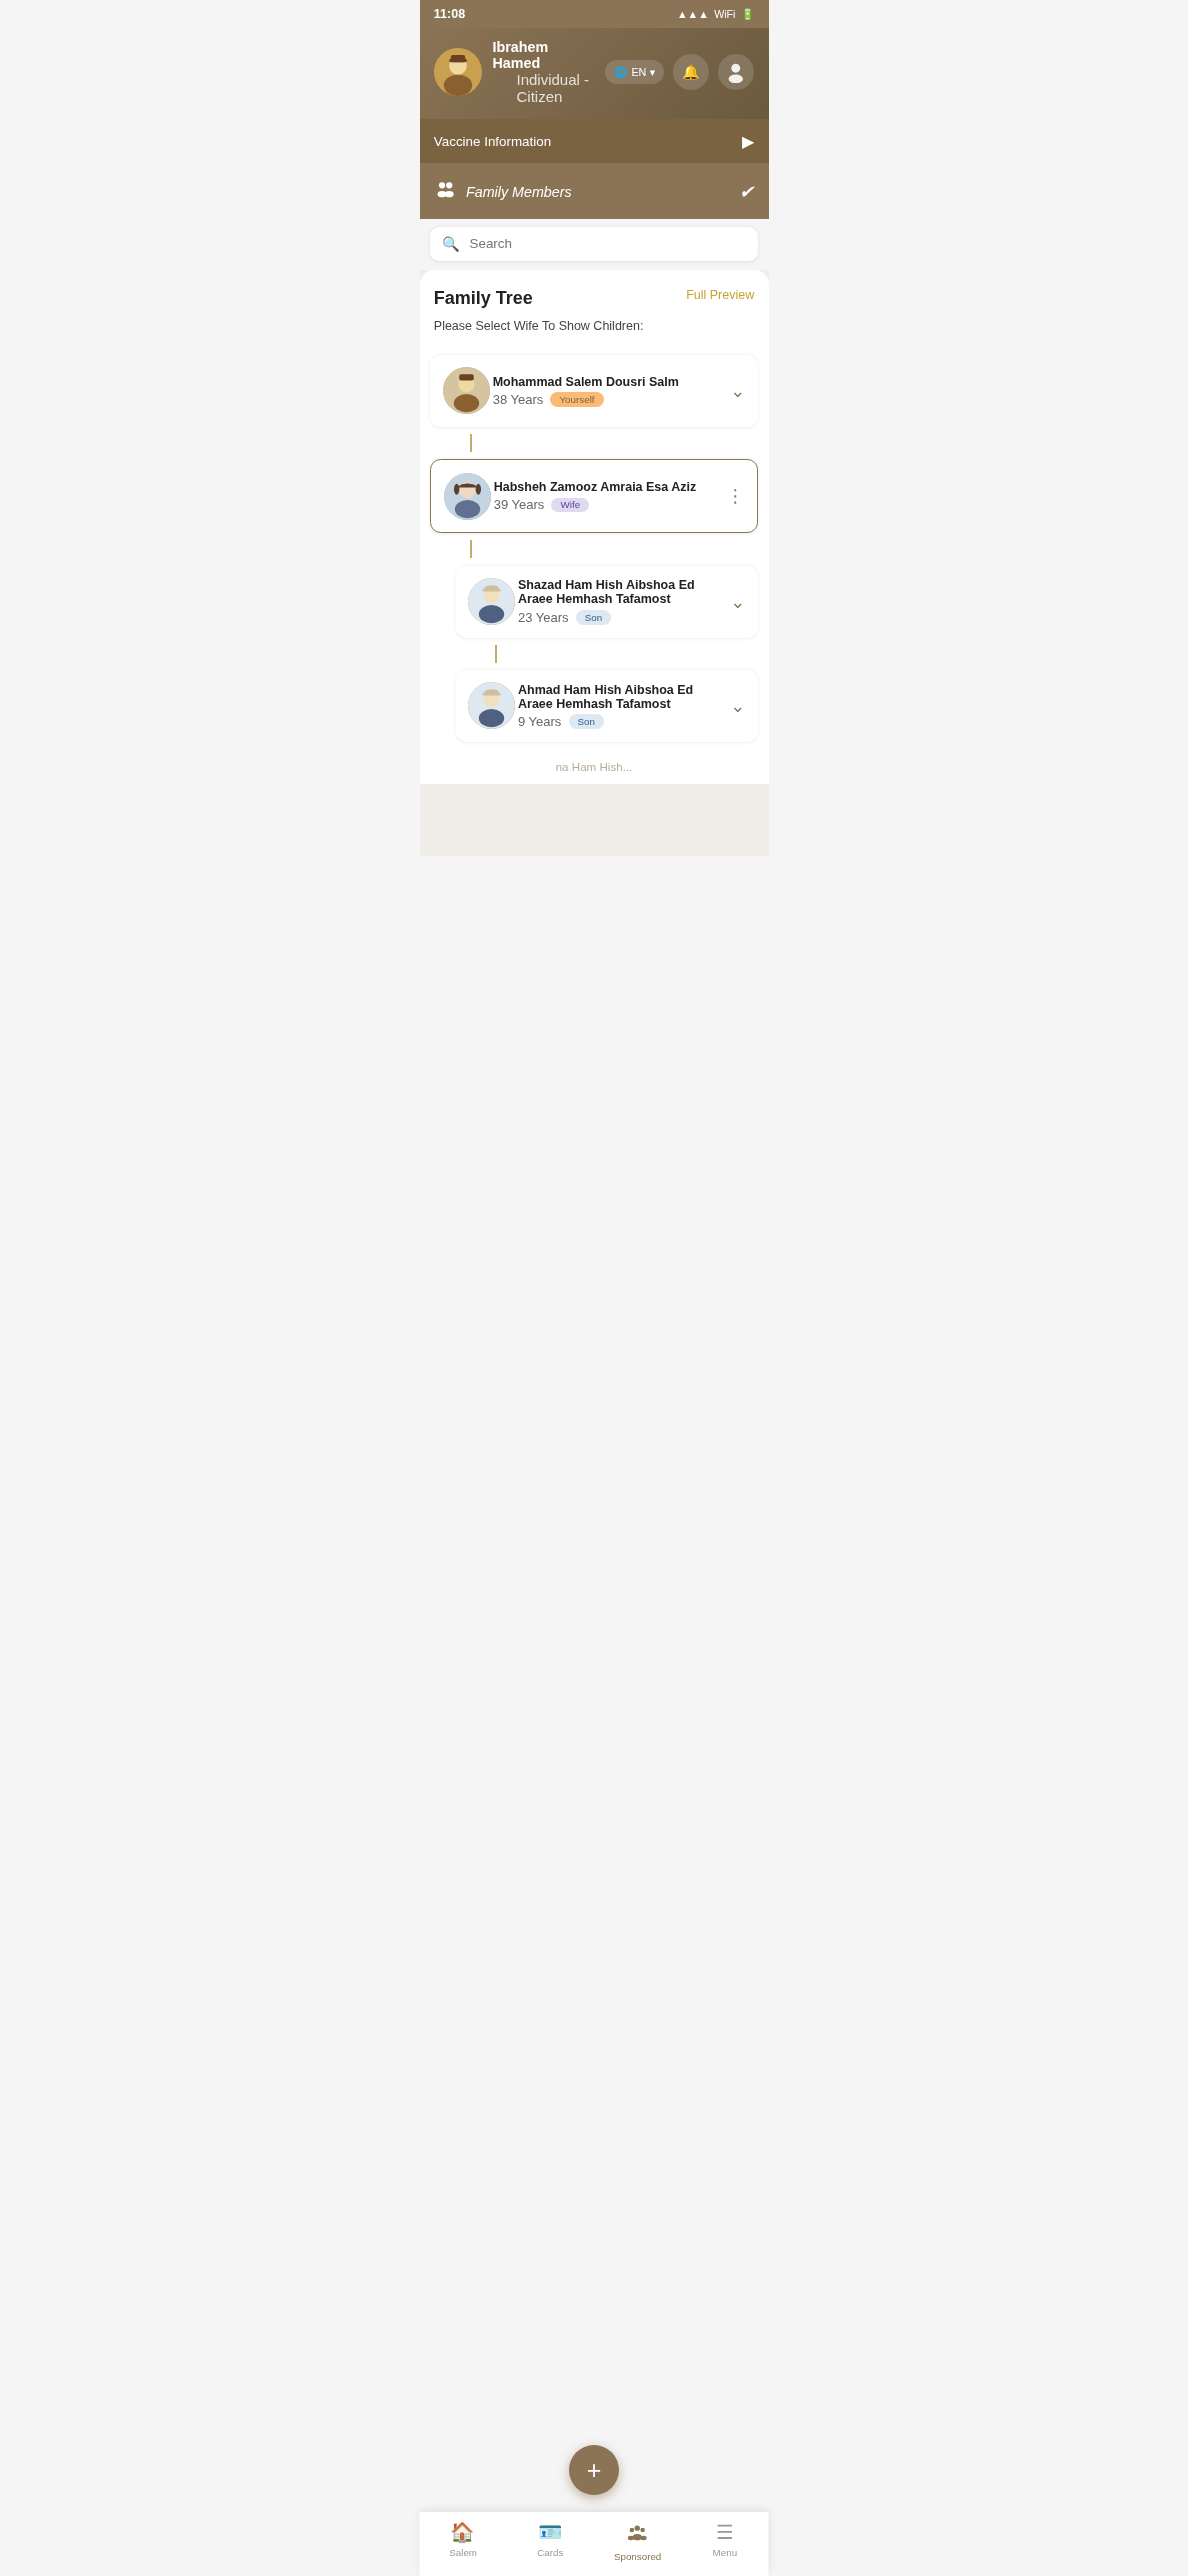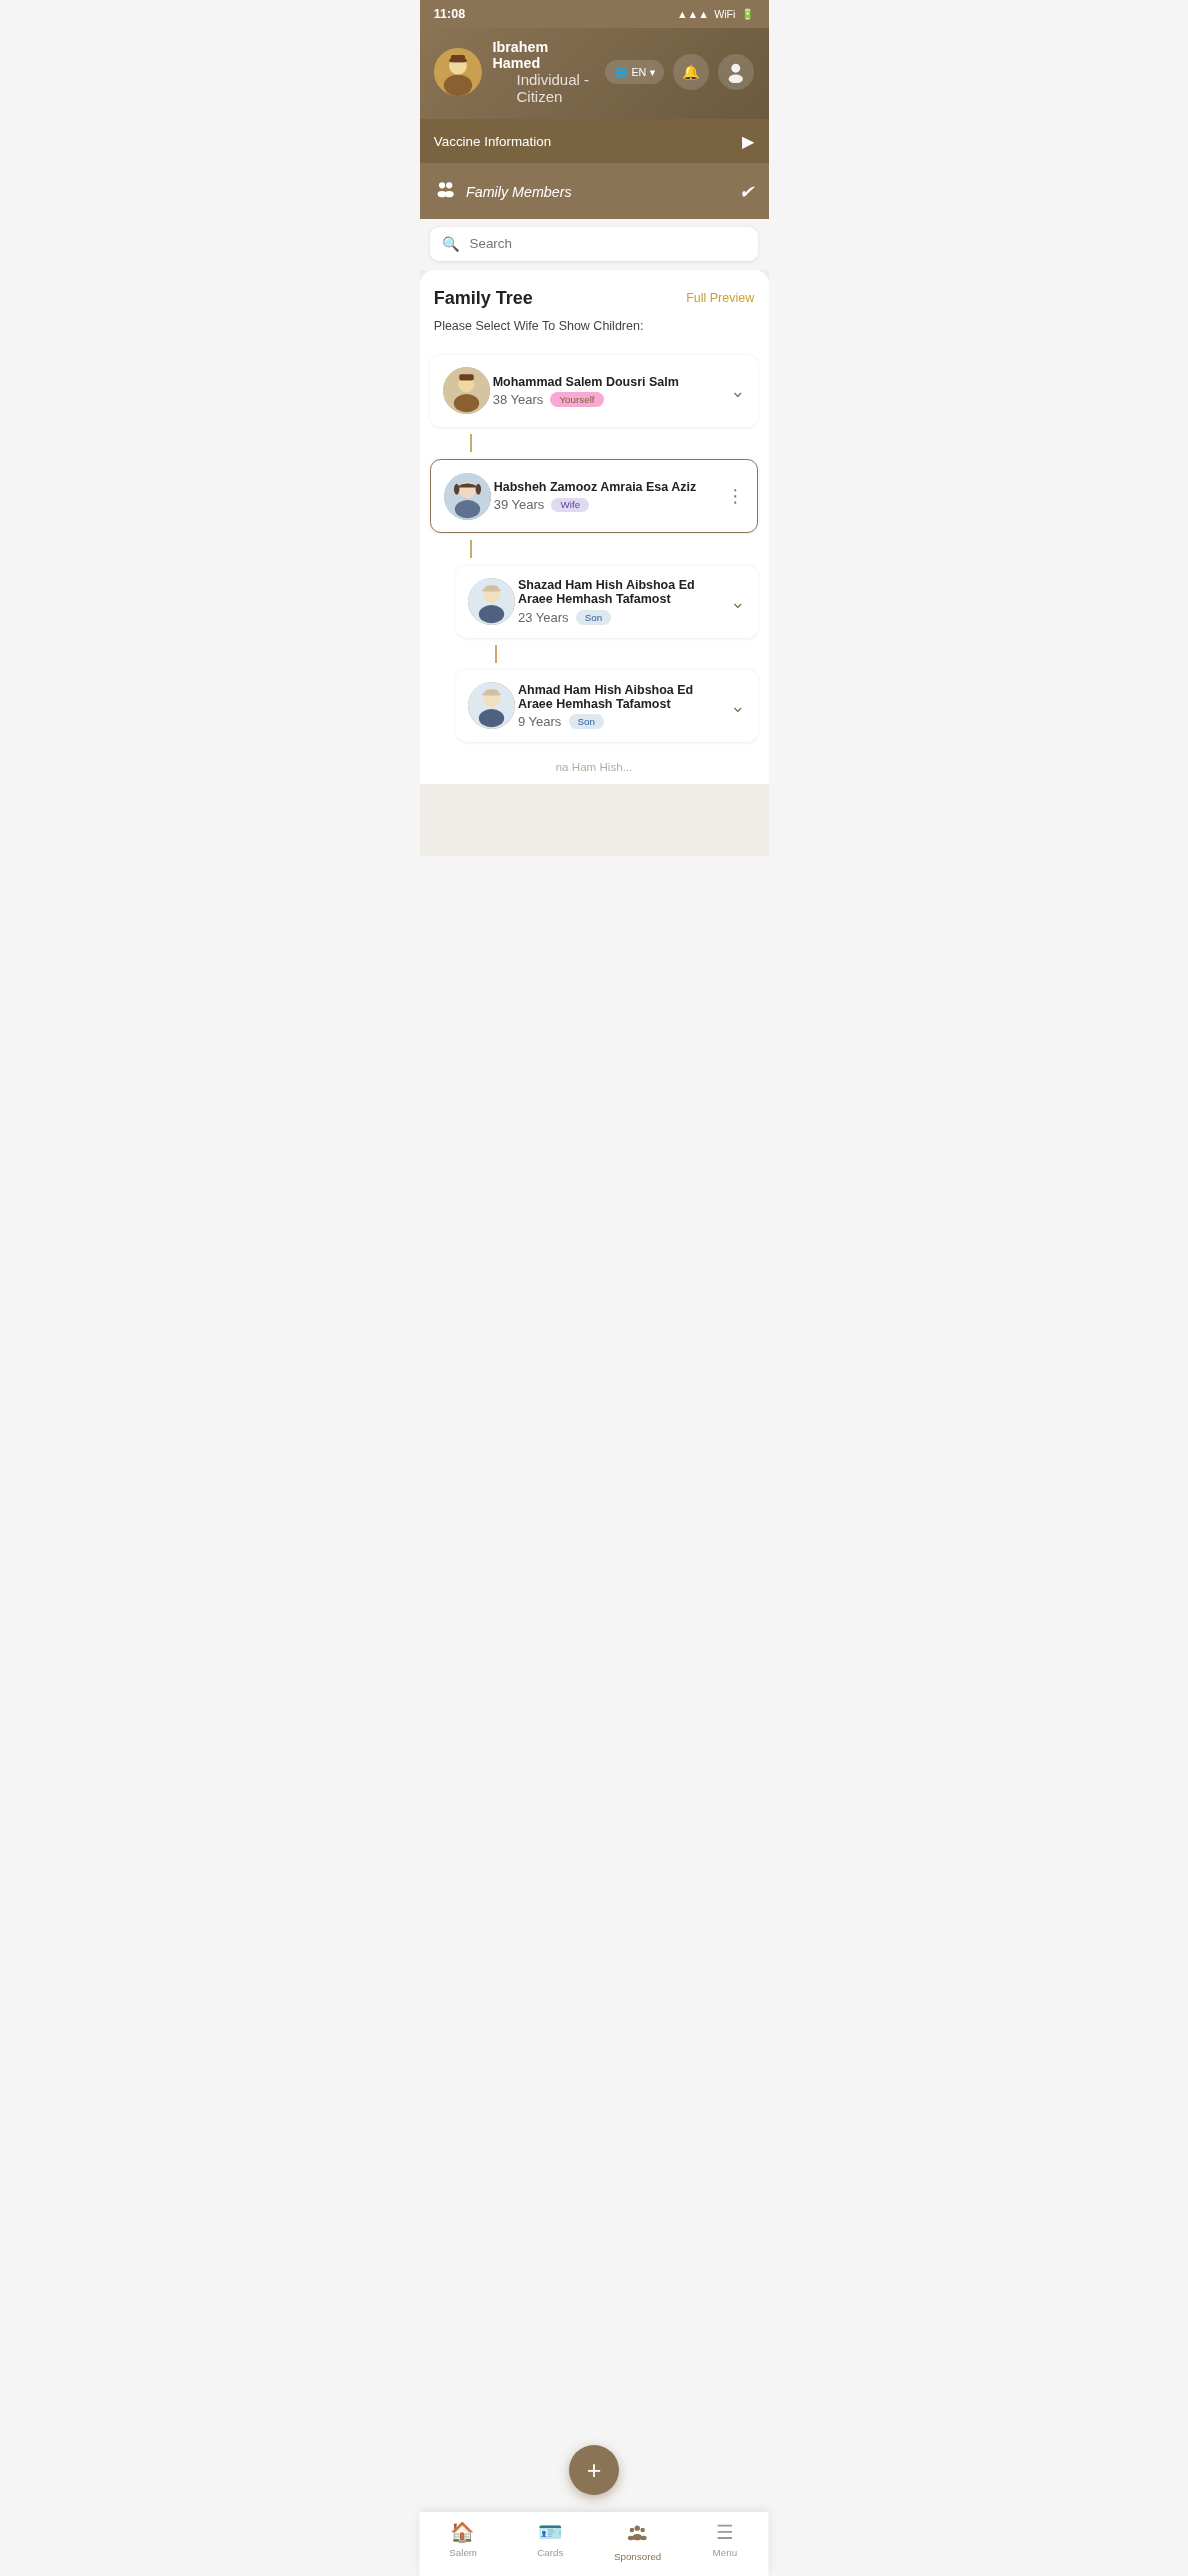--- a/index.html
+++ b/index.html
@@ -218,21 +218,21 @@
       background: white;
       margin: 9px 0 0;
       border-radius: 14.3px 14.3px 0 0;
       overflow: hidden;
     }
 
     .family-tree-header {
       padding: 18px 14.3px 10.7px;
       display: flex;
       justify-content: space-between;
-      align-items: center;
+      align-items: flex-start;
       gap: 16px;
     }
 
     .family-tree-title {
       font-size: 18px;
       font-weight: 700;
       color: #222;
     }
 
     .full-preview-link {
@@ -303,21 +303,21 @@
       align-items: center;
       gap: 7.2px;
     }
 
     .member-age {
       font-size: 13px;
       color: #666;
     }
 
     .member-tag {
-      background: #f9a8d4;
+      background: #fdba74;
       color: #7a6340;
       font-size: 9.8px;
       padding: 1.8px 9px;
       border-radius: 18px;
       font-weight: 500;
     }
 
     .member-tag.wife {
       background: #e0daf0;
       color: #6040a0;

